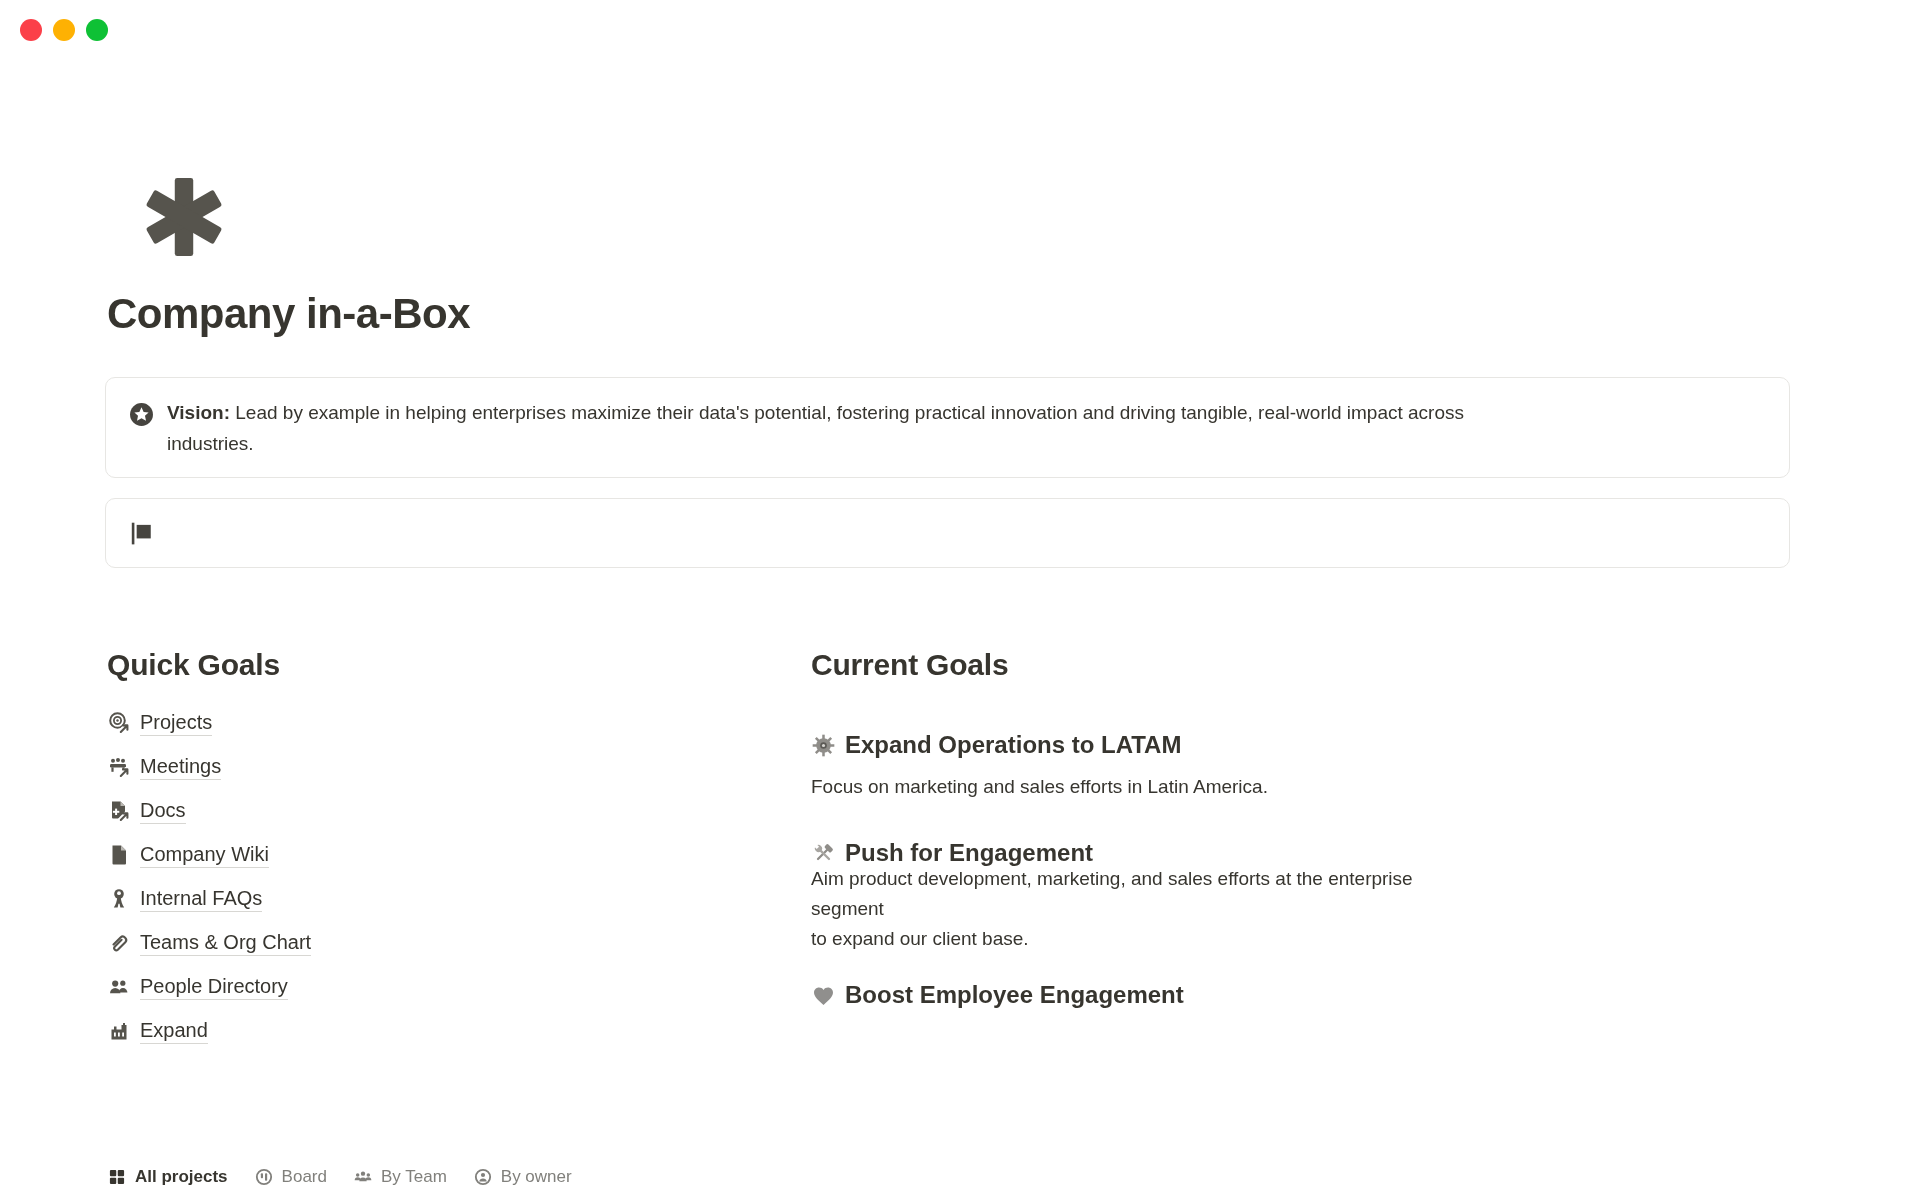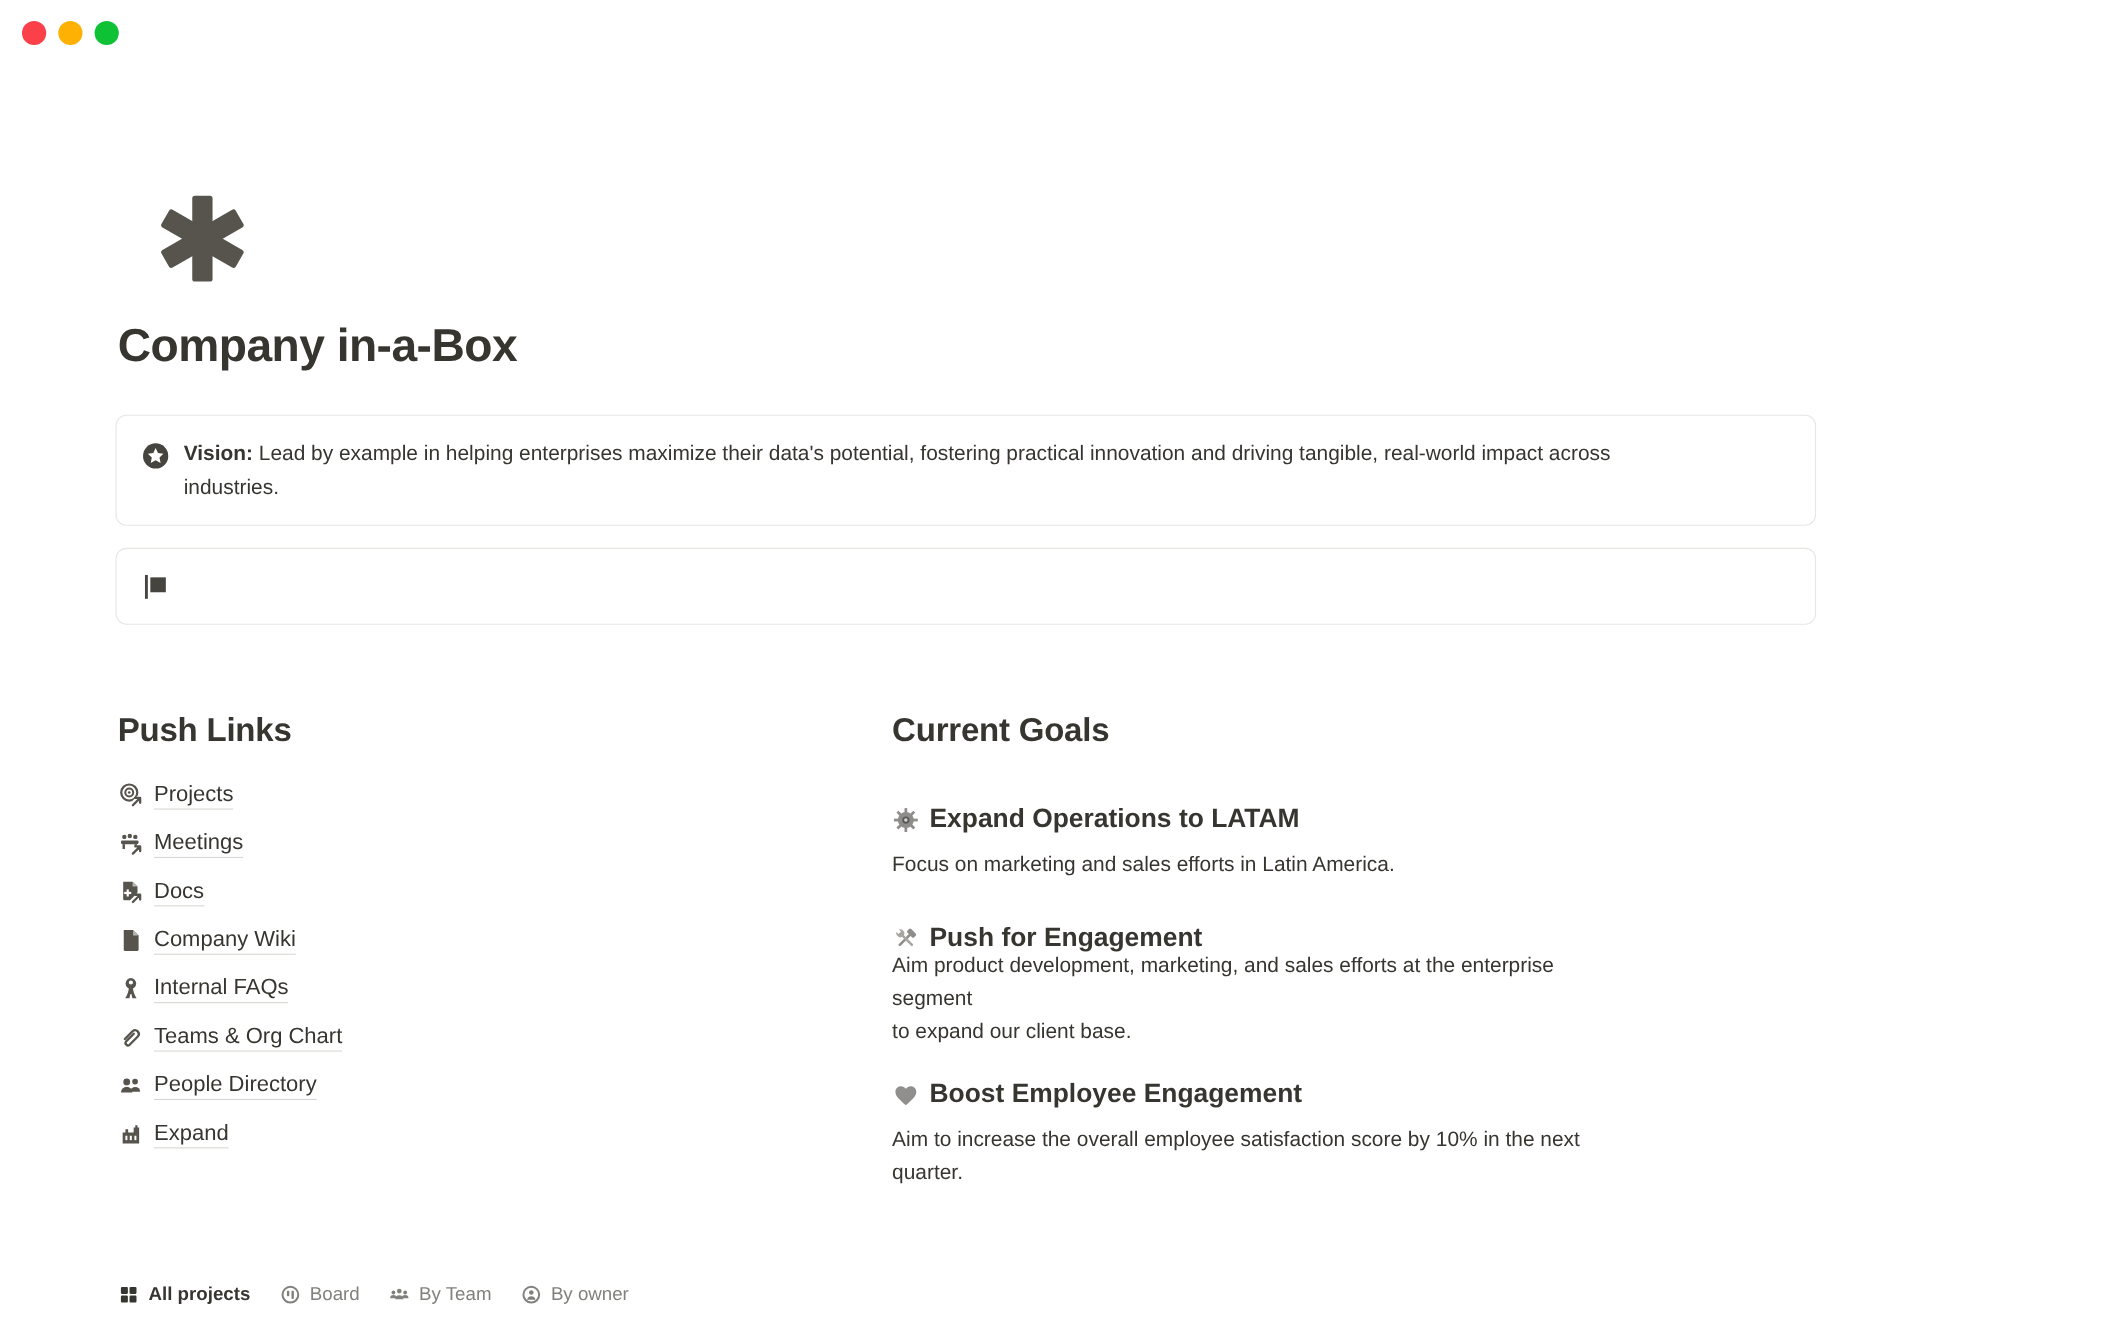--- a/index.html
+++ b/index.html
@@ -10,21 +10,21 @@
   }
   .abs{position:absolute;}
   
   .tl{position:absolute;top:19px;width:22px;height:22px;border-radius:50%;}
   
   .page-icon{left:143px;top:176px;width:82px;height:82px;}
   
   .page-title{left:107px;top:288px;font-size:42px;font-weight:700;letter-spacing:-0.5px;line-height:52px;}
   
   .callout{
-    position:absolute;left:105px;width:1546px;box-sizing:border-box;
+    position:absolute;left:105px;width:1685px;box-sizing:border-box;
     border:1px solid #E7E6E3;border-radius:10px;background:#fff;
     display:flex;gap:12px;font-size:19px;line-height:31px;
   }
   .callout.vision{top:377px;height:101px;padding:19px 24px 0 22px;align-items:flex-start;}
   .callout.mission{top:498px;height:70px;padding:0 24px 0 22px;align-items:center;}
   .callout .ico{flex:0 0 auto;}
   .callout.vision .ico{margin-top:4px;}
   .callout-text b{font-weight:700;}
   .blockline{display:block;}
   
@@ -76,21 +76,21 @@
 
 <div class="callout mission">
   <span class="ico">
     <svg width="26" height="26" viewBox="0 0 24 24" fill="#46443F">
       <rect x="3.5" y="2.5" width="2.4" height="20"></rect>
       <rect x="8" y="4.5" width="13" height="12.5"></rect>
     </svg>
   </span>
 </div>
 
-<div class="h2" style="left:107px;top:646px;">Push Links</div>
+<div class="h2" style="left:107px;top:646px;">Quick Goals</div>
 
 <div class="qlink" style="top:701px;">
   <span>
     <svg width="24" height="24" viewBox="0 0 24 24">
       <circle cx="10.5" cy="9.5" r="7.3" fill="none" stroke="#56544D" stroke-width="2"></circle>
       <circle cx="10.5" cy="9.5" r="3.6" fill="none" stroke="#56544D" stroke-width="1.8"></circle>
       <circle cx="10.5" cy="9.5" r="1.2" fill="#56544D"></circle>
       <path d="M13.8 21 L20.4 14.4" stroke="#ffffff" stroke-width="6" stroke-linecap="round"></path>
       <path d="M13.8 21 L20.2 14.6 M16 14.4 h4.4 v4.4" fill="none" stroke="#56544D" stroke-width="2.1" stroke-linecap="round" stroke-linejoin="round"></path>
     </svg>
@@ -231,21 +231,20 @@
 
 <div class="goal-h" style="top:979px;">
   <span>
     <svg width="25" height="25" viewBox="0 0 24 24">
       <path d="M12 21 C6.2 16 2.9 13 2.9 9.2 C2.9 6.5 5 4.4 7.7 4.4 C9.4 4.4 11 5.2 12 6.6 C13 5.2 14.6 4.4 16.3 4.4 C19 4.4 21.1 6.5 21.1 9.2 C21.1 13 17.8 16 12 21 Z" fill="#908F8D"></path>
     </svg>
   </span>
   <span>Boost Employee Engagement</span>
 </div>
 <div class="goal-d" style="top:1022px;">
-  <span class="blockline">Aim to increase the overall employee satisfaction score by 10% in the next quarter.</span>
 </div>
 
 <div class="tabs">
   <div class="tab active">
     <span>
       <svg width="20" height="20" viewBox="0 0 24 24" fill="#37352F">
         <rect x="3.5" y="3.5" width="7.6" height="7.6" rx="1.2"></rect>
         <rect x="12.9" y="3.5" width="7.6" height="7.6" rx="1.2"></rect>
         <rect x="3.5" y="12.9" width="7.6" height="7.6" rx="1.2"></rect>
         <rect x="12.9" y="12.9" width="7.6" height="7.6" rx="1.2"></rect>

